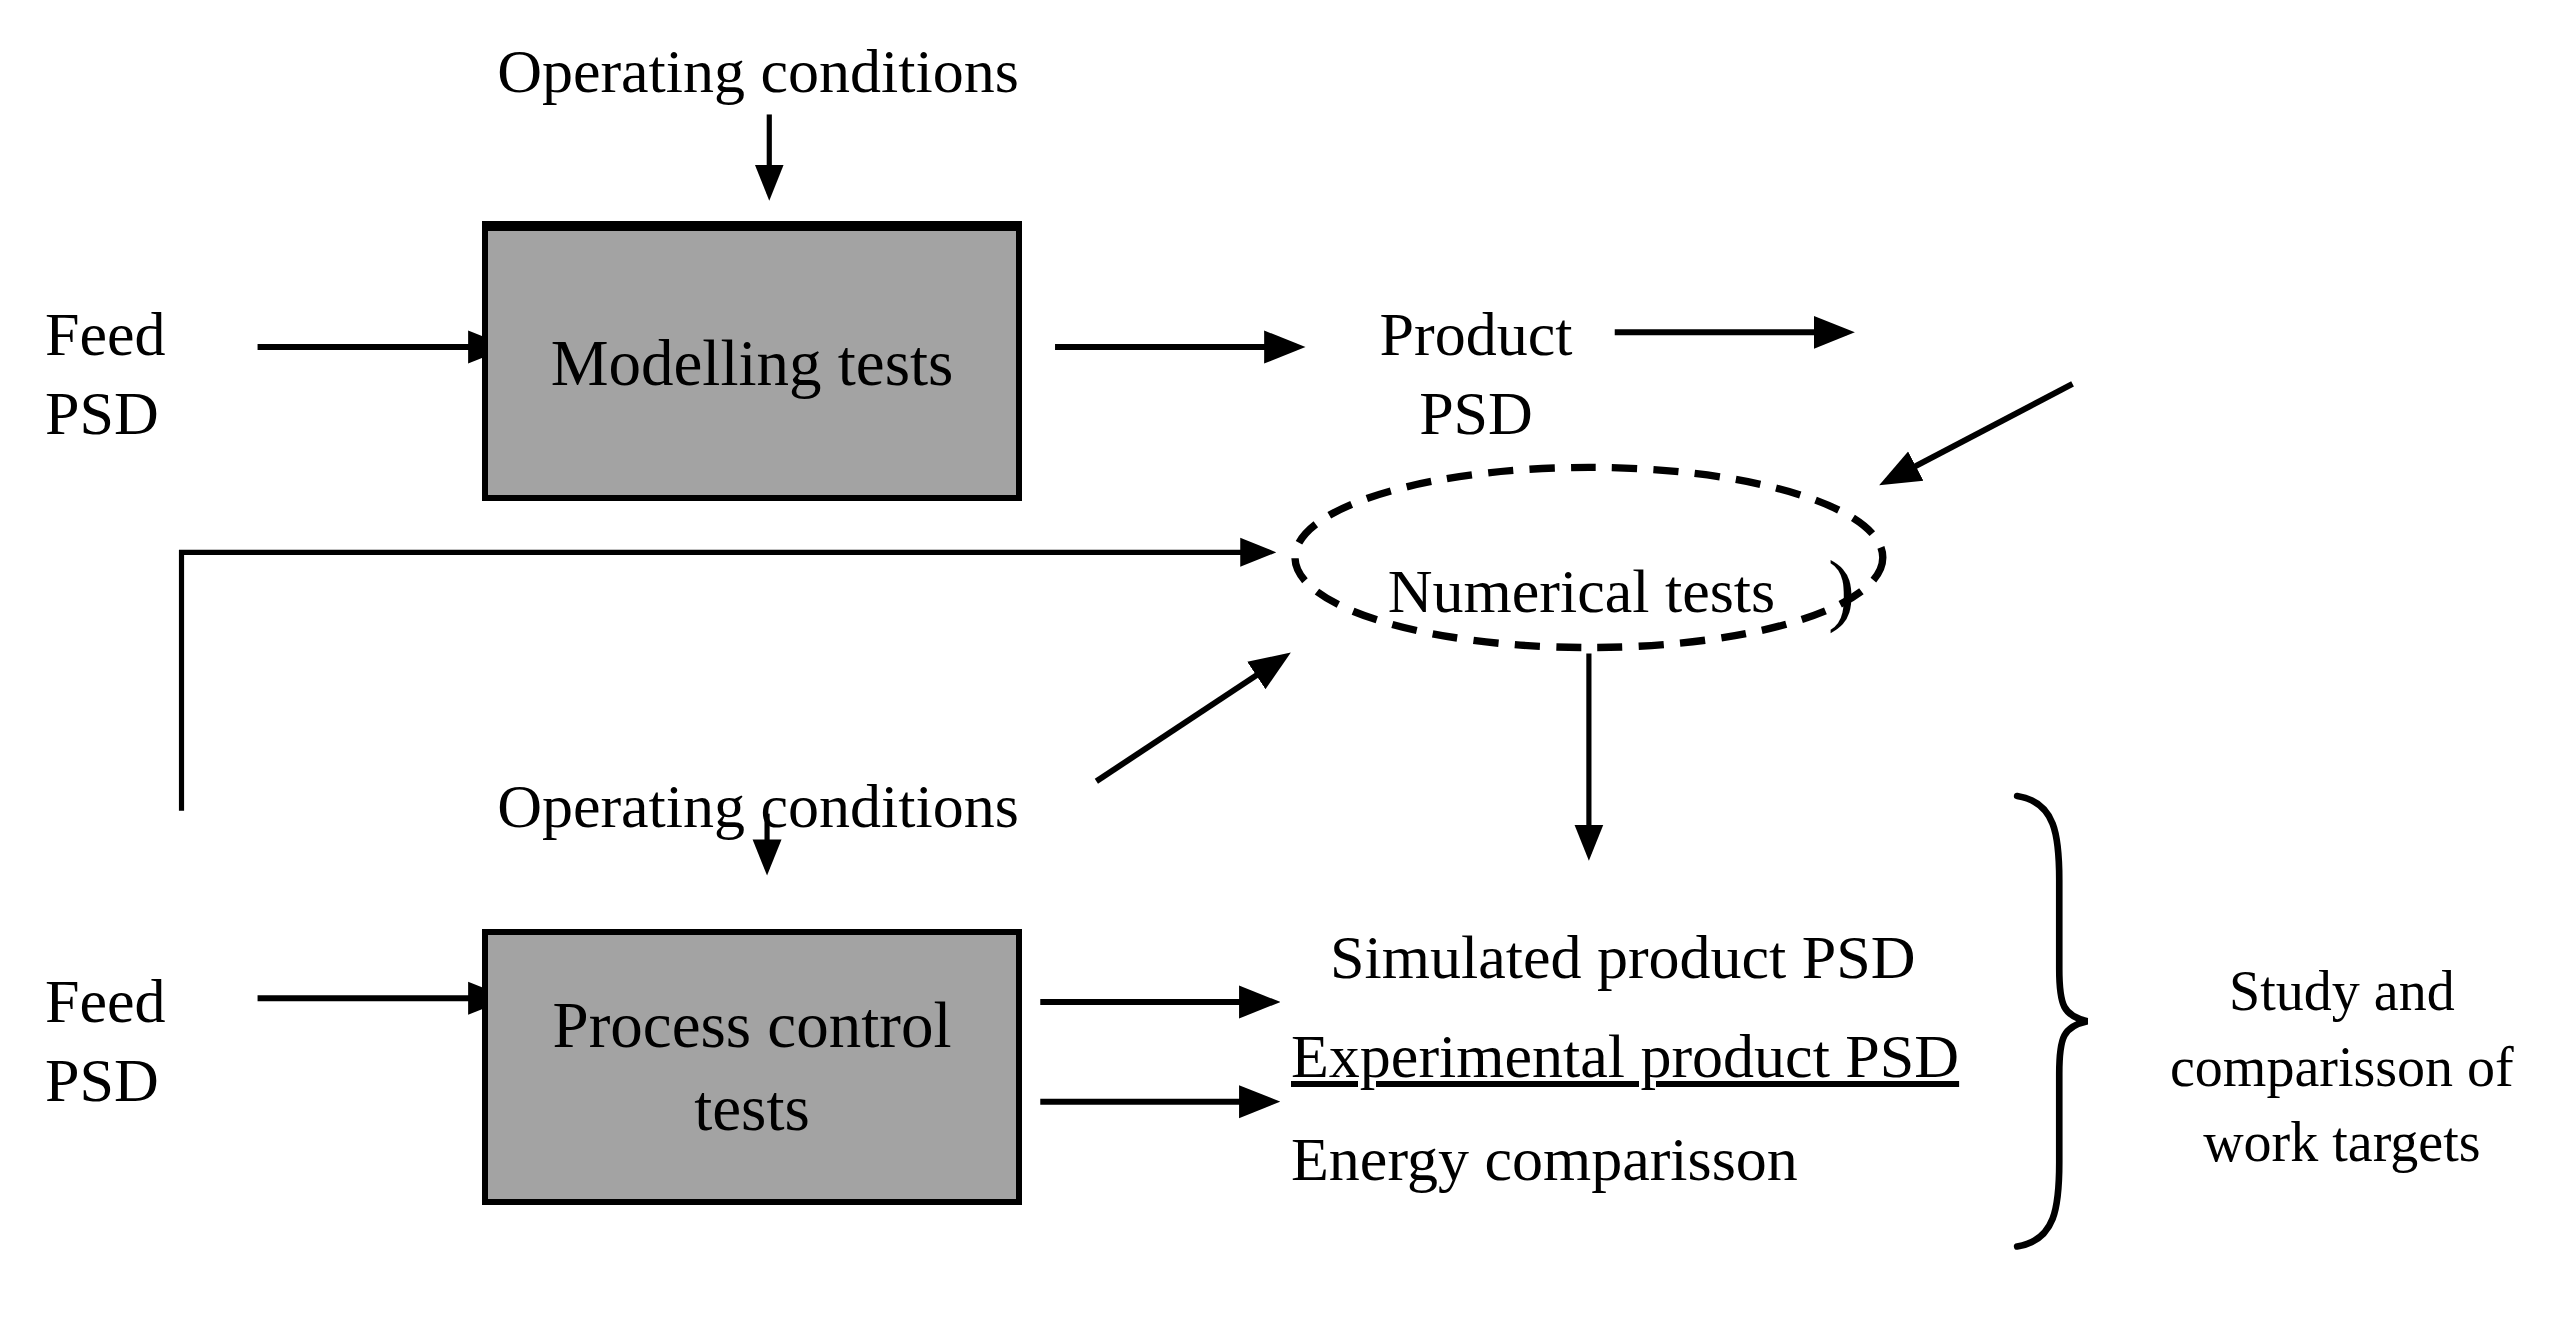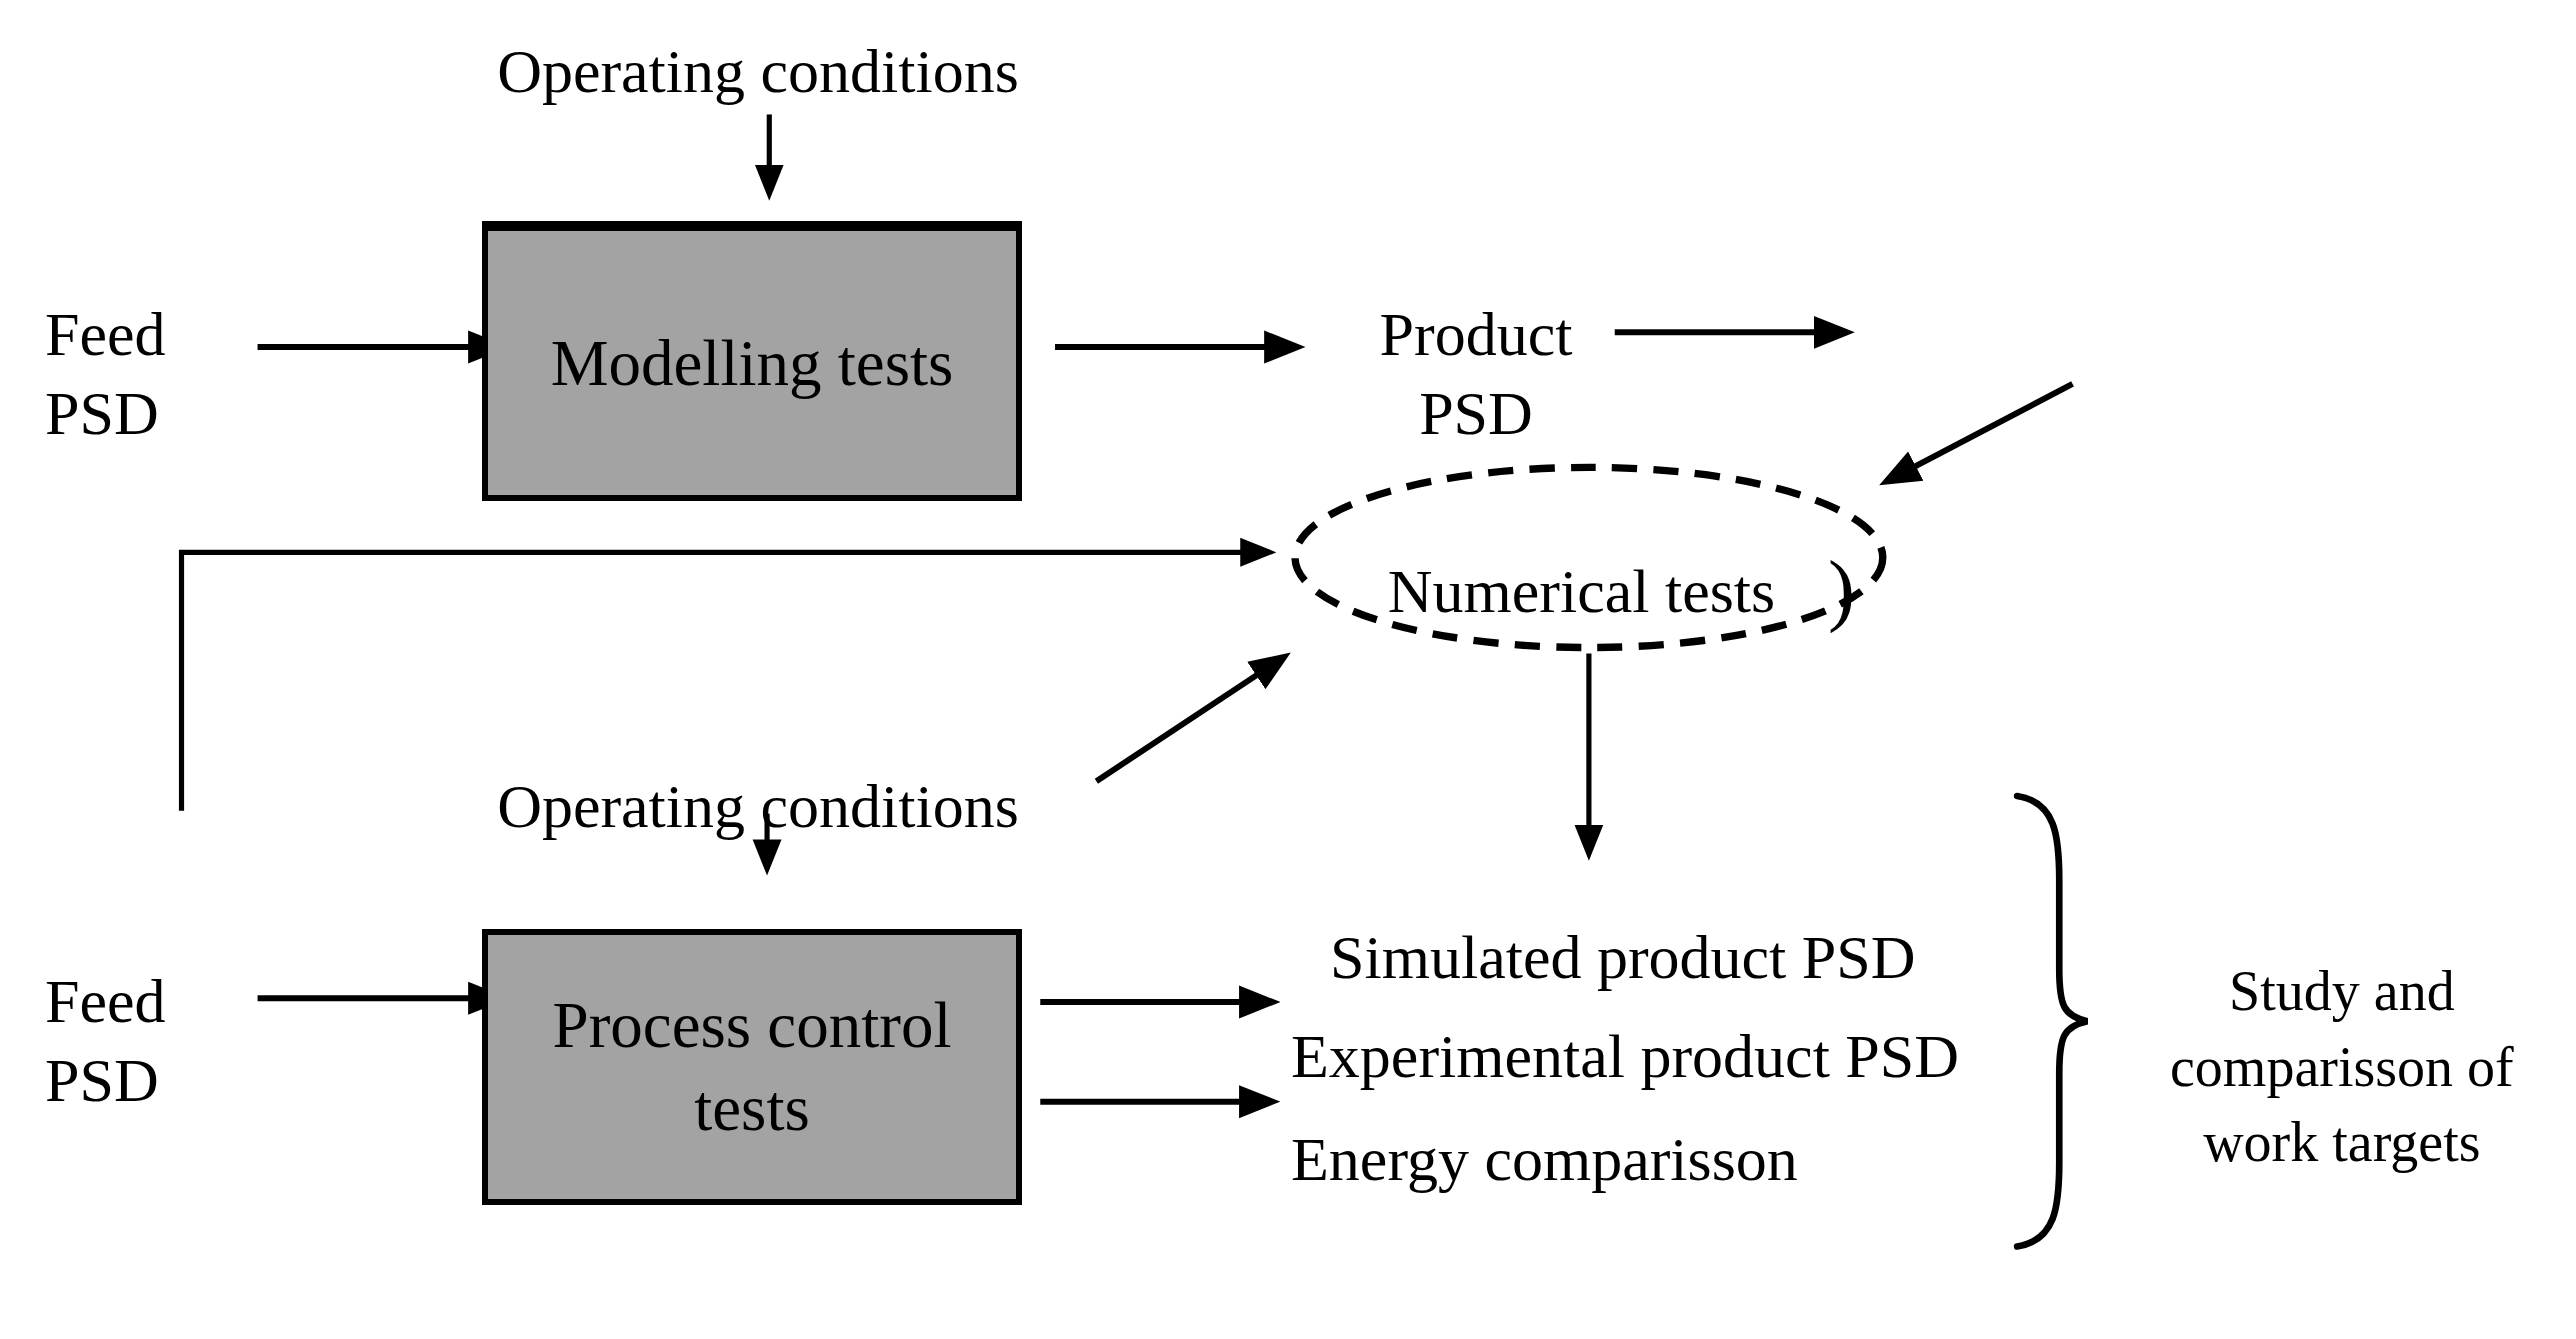--- a/index.html
+++ b/index.html
@@ -96,21 +96,21 @@
     </div>
   </div>
 
   <div class="lbl fs80 stack" style="left:45px;top:962px;">
     <div>Feed</div>
     <div>PSD</div>
   </div>
 
   <div class="lbl fs80" style="left:1330px;top:919px;">Simulated product PSD</div>
 
-  <div class="lbl fs80" style="left:1291px;top:1018px;">Experimental product PSD</div>
+  <div class="lbl fs80" style="left:1291px;top:1018px;text-decoration:underline;">Experimental product PSD</div>
 
   <div class="lbl fs80" style="left:1291px;top:1121px;">Energy comparisson</div>
 
   <div class="lbl fs70 stack" style="left:2170px;top:954px;line-height:1.35;">
     <div>Study and</div>
     <div>comparisson of</div>
     <div>work targets</div>
   </div>
 
 </div>

